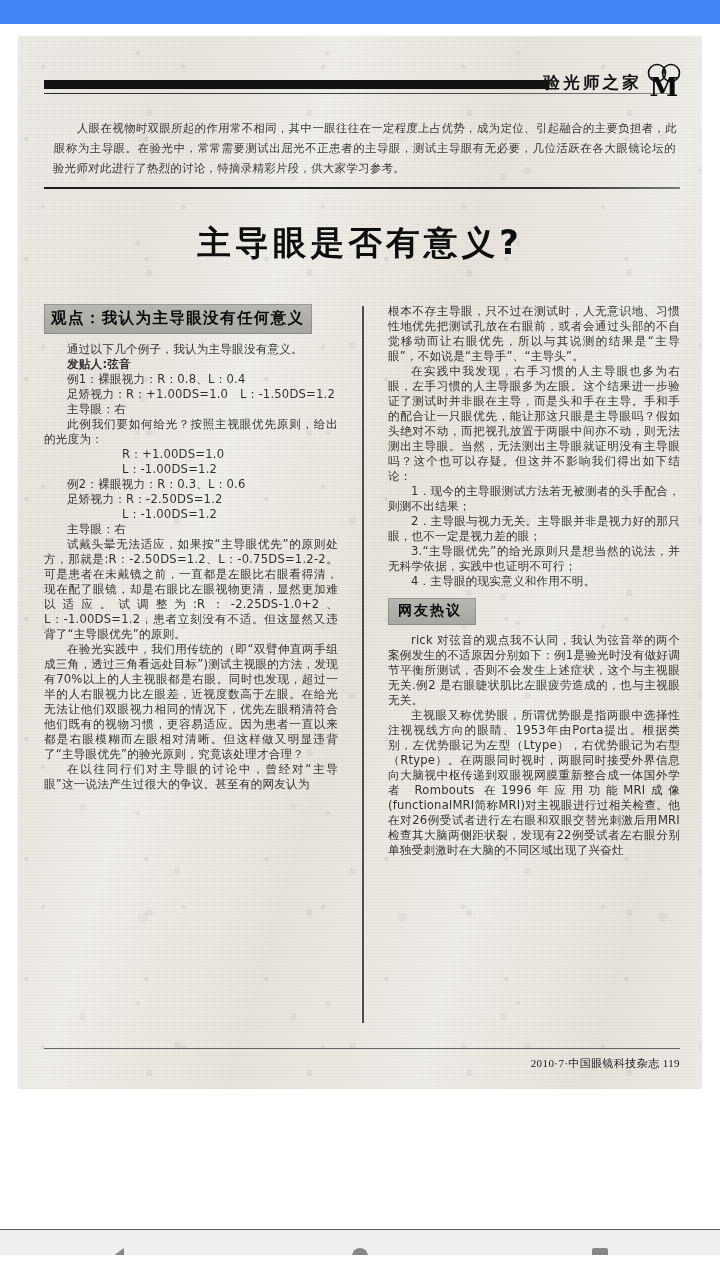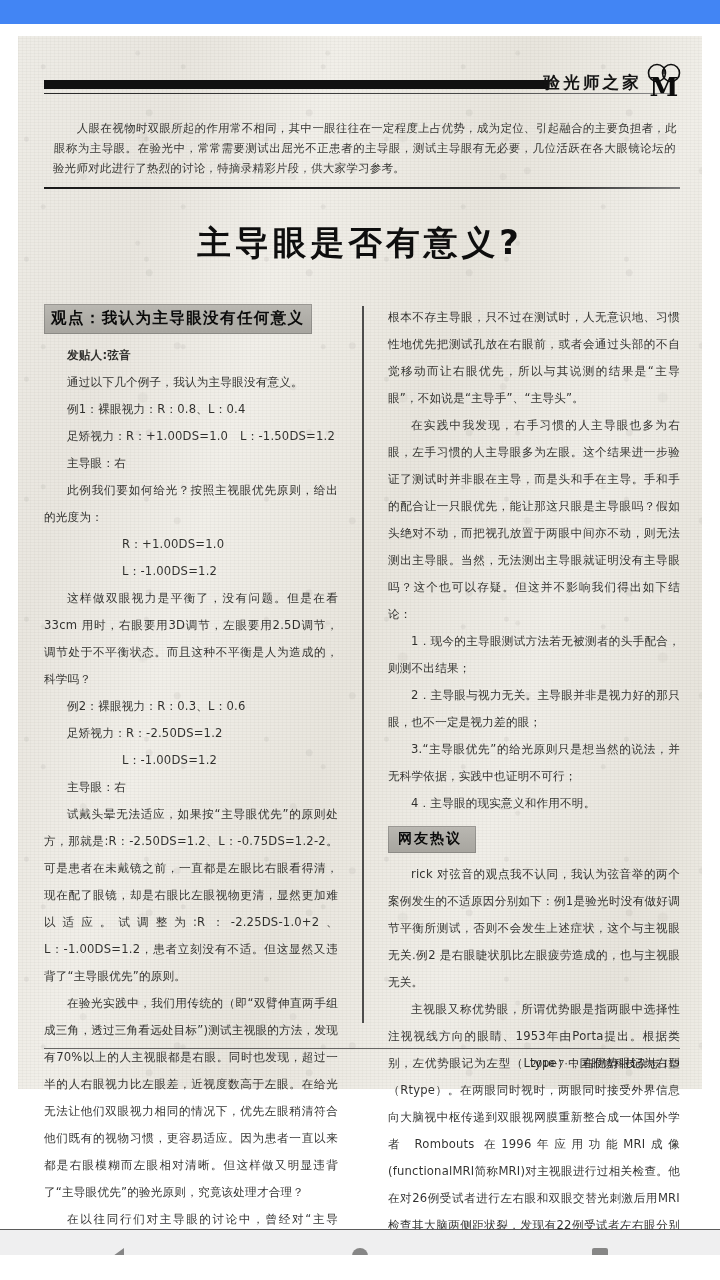--- a/index.html
+++ b/index.html
@@ -142,21 +142,21 @@
     letter-spacing: 1.4px;
     padding: 4px 7px 5px 7px;
     margin-bottom: 8px;
     font-family: "DejaVu Sans", sans-serif;
     box-shadow: 0 0 0 1px rgba(60,60,60,.25) inset;
   }
   .section-head.small { font-size: 14px; letter-spacing: 2px; padding: 4px 14px 5px 10px; }
 
   p.body {
     font-size: 11.6px;
-    line-height: 27px;
+    line-height: 15px;
     letter-spacing: .2px;
     text-align: justify;
     text-indent: 23px;
     color: #1d1d1b;
     font-family: "DejaVu Sans", sans-serif;
     margin-bottom: 0;
     opacity: .9;
   }
   p.body.noindent { text-indent: 0; }
   p.body.poster { text-indent: 23px; font-weight: 700; }
@@ -221,29 +221,28 @@
       <div id="lead">人眼在视物时双眼所起的作用常不相同，其中一眼往往在一定程度上占优势，成为定位、引起融合的主要负担者，此眼称为主导眼。在验光中，常常需要测试出屈光不正患者的主导眼，测试主导眼有无必要，几位活跃在各大眼镜论坛的验光师对此进行了热烈的讨论，特摘录精彩片段，供大家学习参考。</div>
       <div id="lead-rule"></div>
 
       <div id="article-title">主导眼是否有意义?</div>
 
       <div id="columns">
         <div id="col-divider"></div>
 
         <div class="col left">
           <div class="section-head">观点：我认为主导眼没有任何意义</div>
+          <p class="body">通过以下几个例子，我认为主导眼没有意义。</p>
           <p class="body poster">发贴人:弦音</p>
-          <p class="body">通过以下几个例子，我认为主导眼没有意义。</p>
           <p class="body datum mono">例1：裸眼视力：R：0.8、L：0.4</p>
           <p class="body datum mono">足矫视力：R：+1.00DS=1.0　L：-1.50DS=1.2</p>
           <p class="body datum">主导眼：右</p>
           <p class="body">此例我们要如何给光？按照主视眼优先原则，给出的光度为：</p>
           <p class="body datum2 mono">R：+1.00DS=1.0</p>
           <p class="body datum2 mono">L：-1.00DS=1.2</p>
-          <p class="body">这样做双眼视力是平衡了，没有问题。但是在看33cm 用时，右眼要用3D调节，左眼要用2.5D调节，调节处于不平衡状态。而且这种不平衡是人为造成的，科学吗？</p>
           <p class="body datum mono">例2：裸眼视力：R：0.3、L：0.6</p>
           <p class="body datum mono">足矫视力：R：-2.50DS=1.2</p>
           <p class="body datum2 mono">L：-1.00DS=1.2</p>
           <p class="body datum">主导眼：右</p>
           <p class="body">试戴头晕无法适应，如果按“主导眼优先”的原则处方，那就是:R：-2.50DS=1.2、L：-0.75DS=1.2-2。可是患者在未戴镜之前，一直都是左眼比右眼看得清，现在配了眼镜，却是右眼比左眼视物更清，显然更加难以适应。试调整为:R：-2.25DS-1.0+2、L：-1.00DS=1.2，患者立刻没有不适。但这显然又违背了“主导眼优先”的原则。</p>
           <p class="body">在验光实践中，我们用传统的（即“双臂伸直两手组成三角，透过三角看远处目标”)测试主视眼的方法，发现有70%以上的人主视眼都是右眼。同时也发现，超过一半的人右眼视力比左眼差，近视度数高于左眼。在给光无法让他们双眼视力相同的情况下，优先左眼稍清符合他们既有的视物习惯，更容易适应。因为患者一直以来都是右眼模糊而左眼相对清晰。但这样做又明显违背了“主导眼优先”的验光原则，究竟该处理才合理？</p>
           <p class="body">在以往同行们对主导眼的讨论中，曾经对“主导眼”这一说法产生过很大的争议。甚至有的网友认为</p>
         </div>
 
         <div class="col right">

